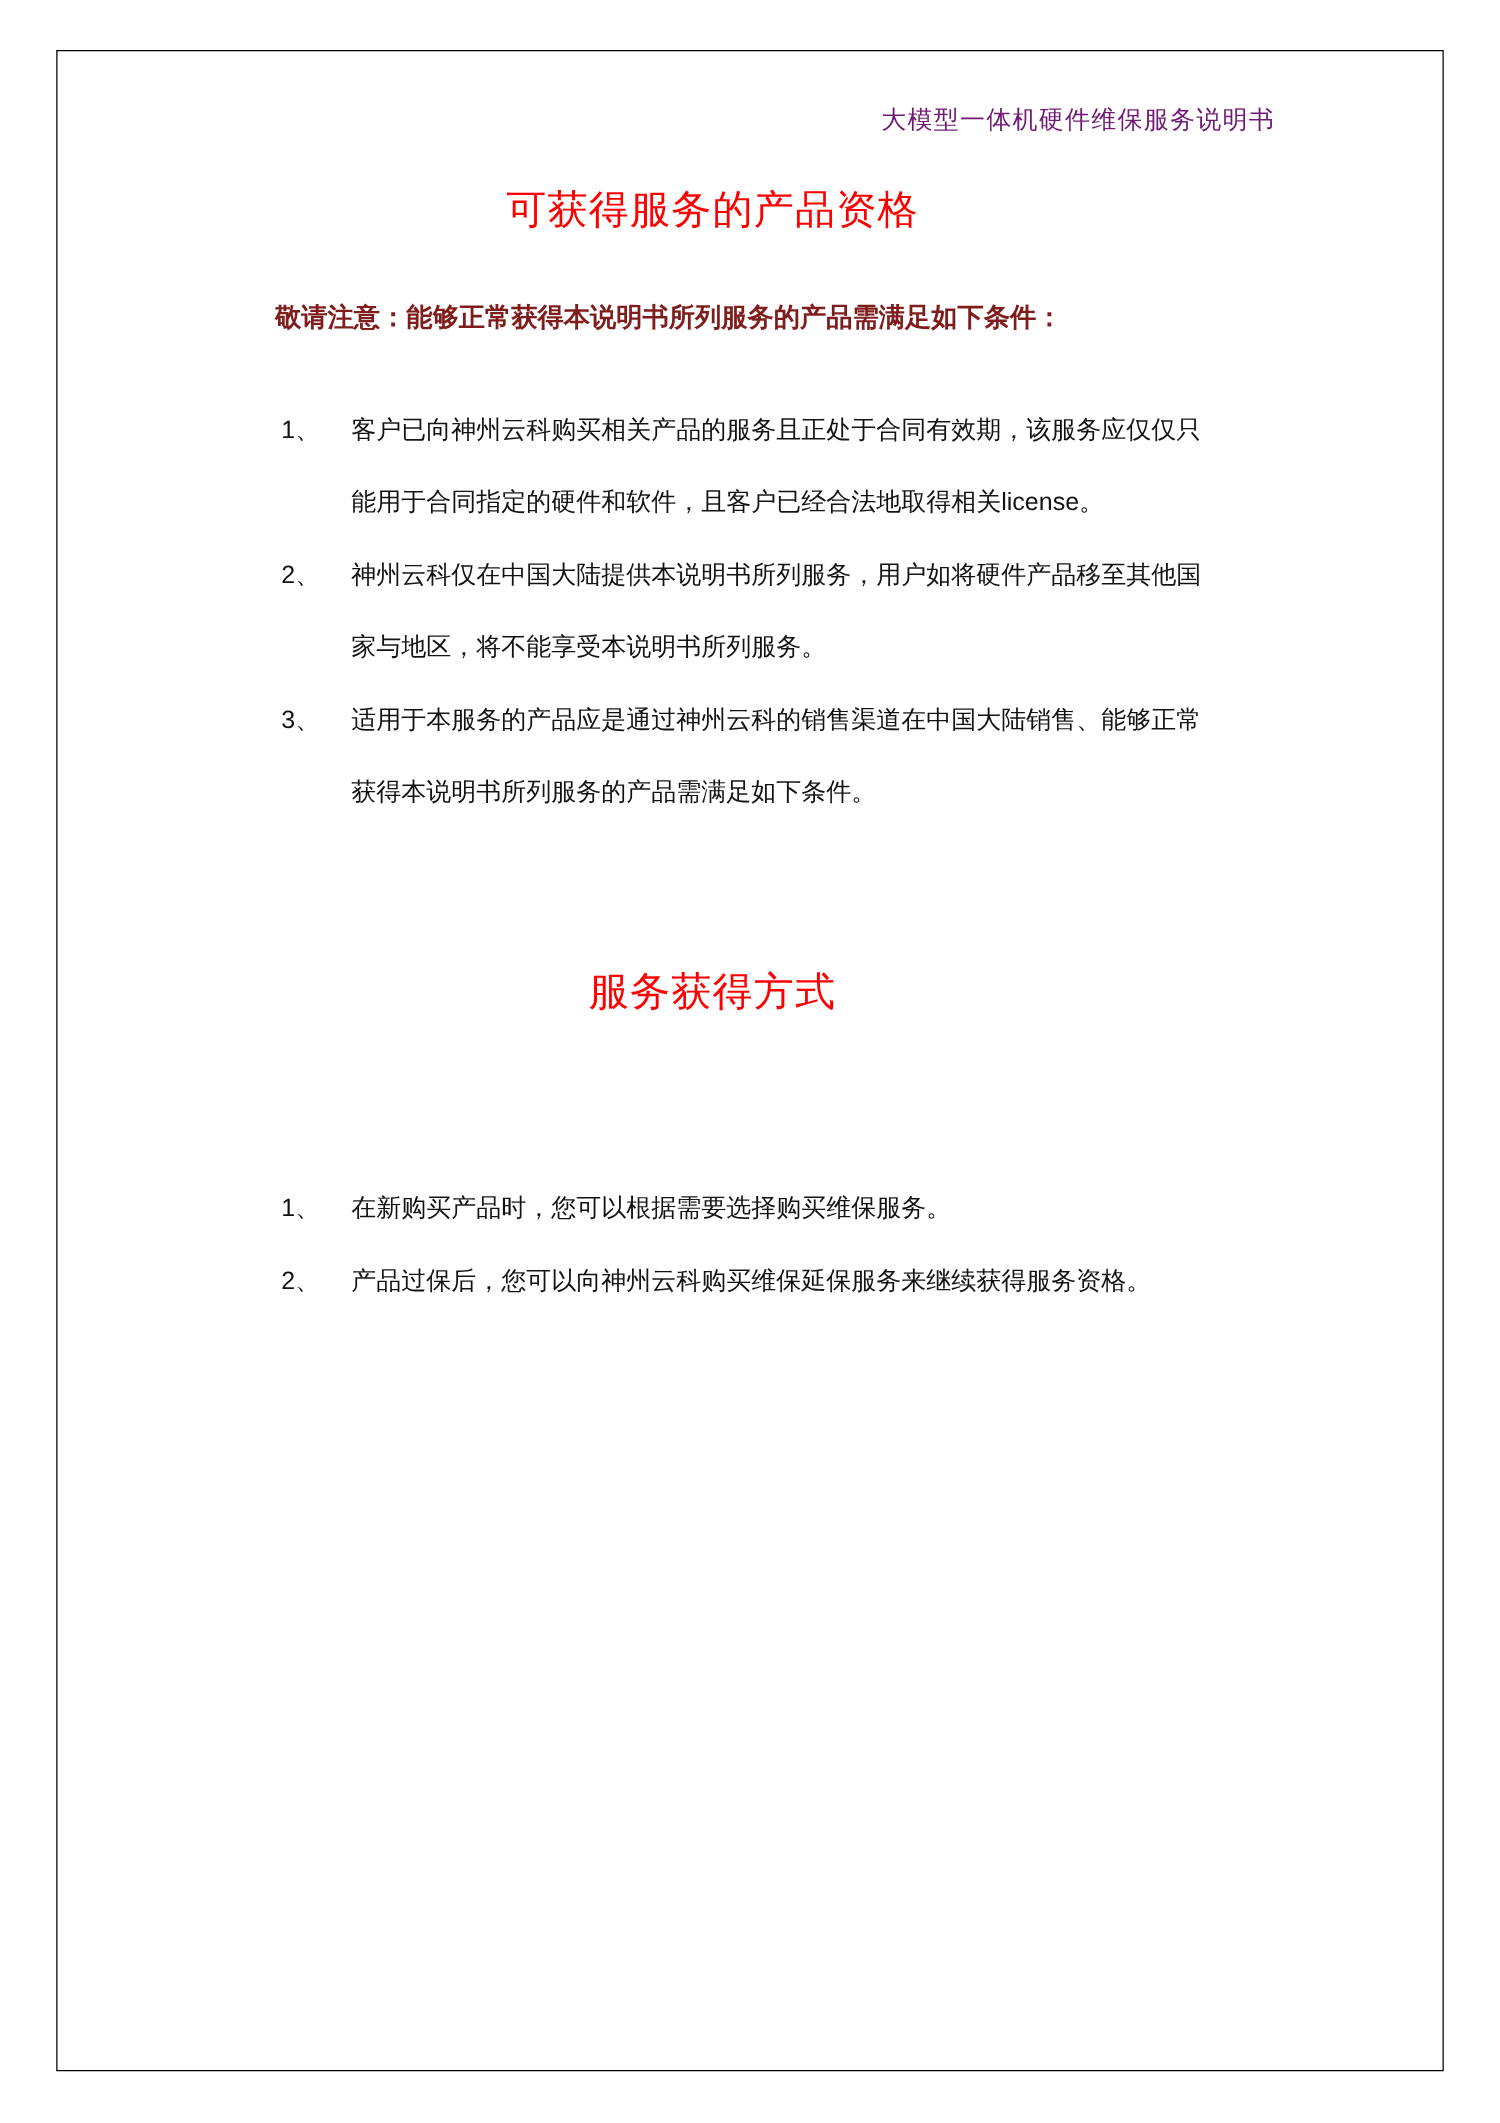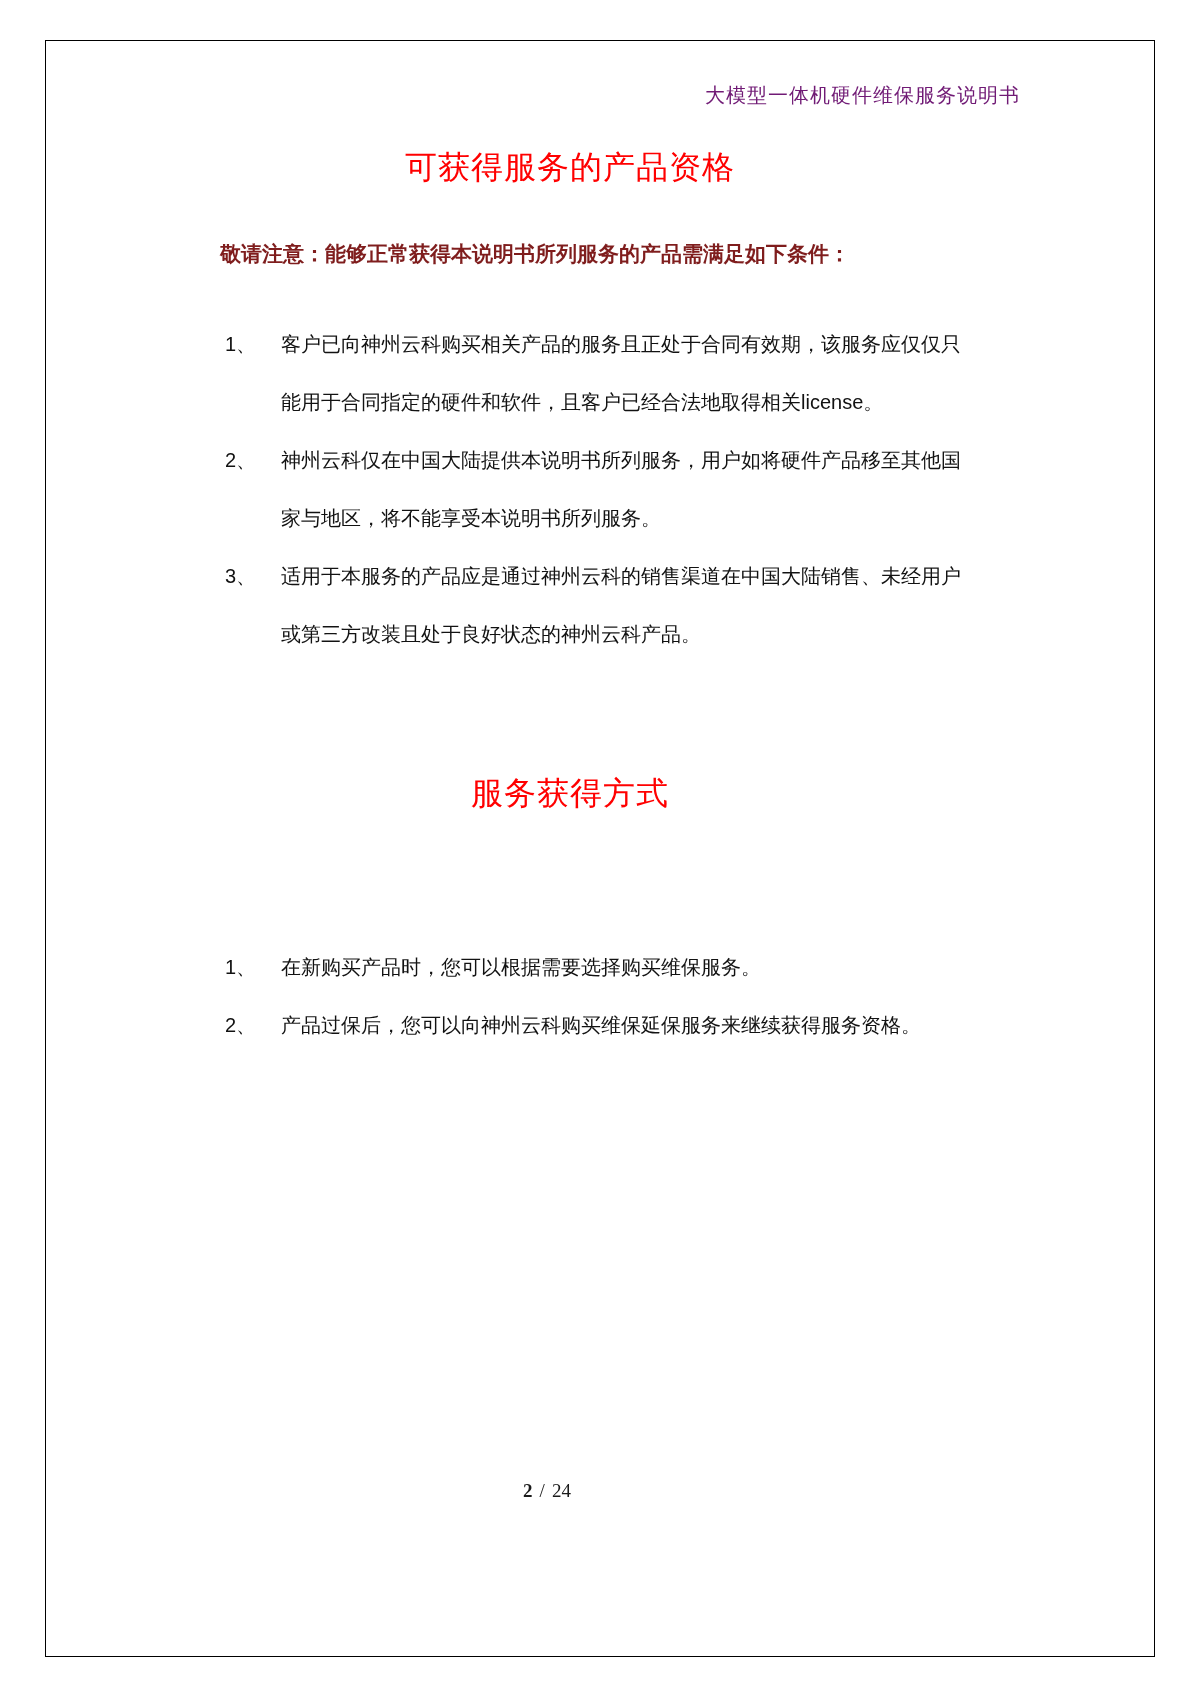--- a/index.html
+++ b/index.html
@@ -89,35 +89,32 @@
     <div class="list-item">
       <span class="num">1、</span>
       <span class="txt">客户已向神州云科购买相关产品的服务且正处于合同有效期，该服务应仅仅只能用于合同指定的硬件和软件，且客户已经合法地取得相关license。</span>
     </div>
     <div class="list-item">
       <span class="num">2、</span>
       <span class="txt">神州云科仅在中国大陆提供本说明书所列服务，用户如将硬件产品移至其他国家与地区，将不能享受本说明书所列服务。</span>
     </div>
     <div class="list-item">
       <span class="num">3、</span>
-      <span class="txt">适用于本服务的产品应是通过神州云科的销售渠道在中国大陆销售、未经用户或第三方改装且处于良好状态的神州云科产品。</span>
+      <span class="txt">适用于本服务的产品应是通过神州云科的销售渠道在中国大陆销售、能够正常获得本说明书所列服务的产品需满足如下条件。</span>
     </div>
   </div>
 
   <h1 class="sec-title" id="section2-title">服务获得方式</h1>
 
 
   <div class="list" id="section2-list">
     <div class="list-item">
       <span class="num">1、</span>
       <span class="txt">在新购买产品时，您可以根据需要选择购买维保服务。</span>
     </div>
     <div class="list-item">
       <span class="num">2、</span>
       <span class="txt">产品过保后，您可以向神州云科购买维保延保服务来继续获得服务资格。</span>
     </div>
   </div>
 
-  <div class="footer">
-    <span class="pg-num">2</span><span class="sep">/</span><span class="pg-total">24</span>
-  </div>
 
 </div>
 
 </body></html>

